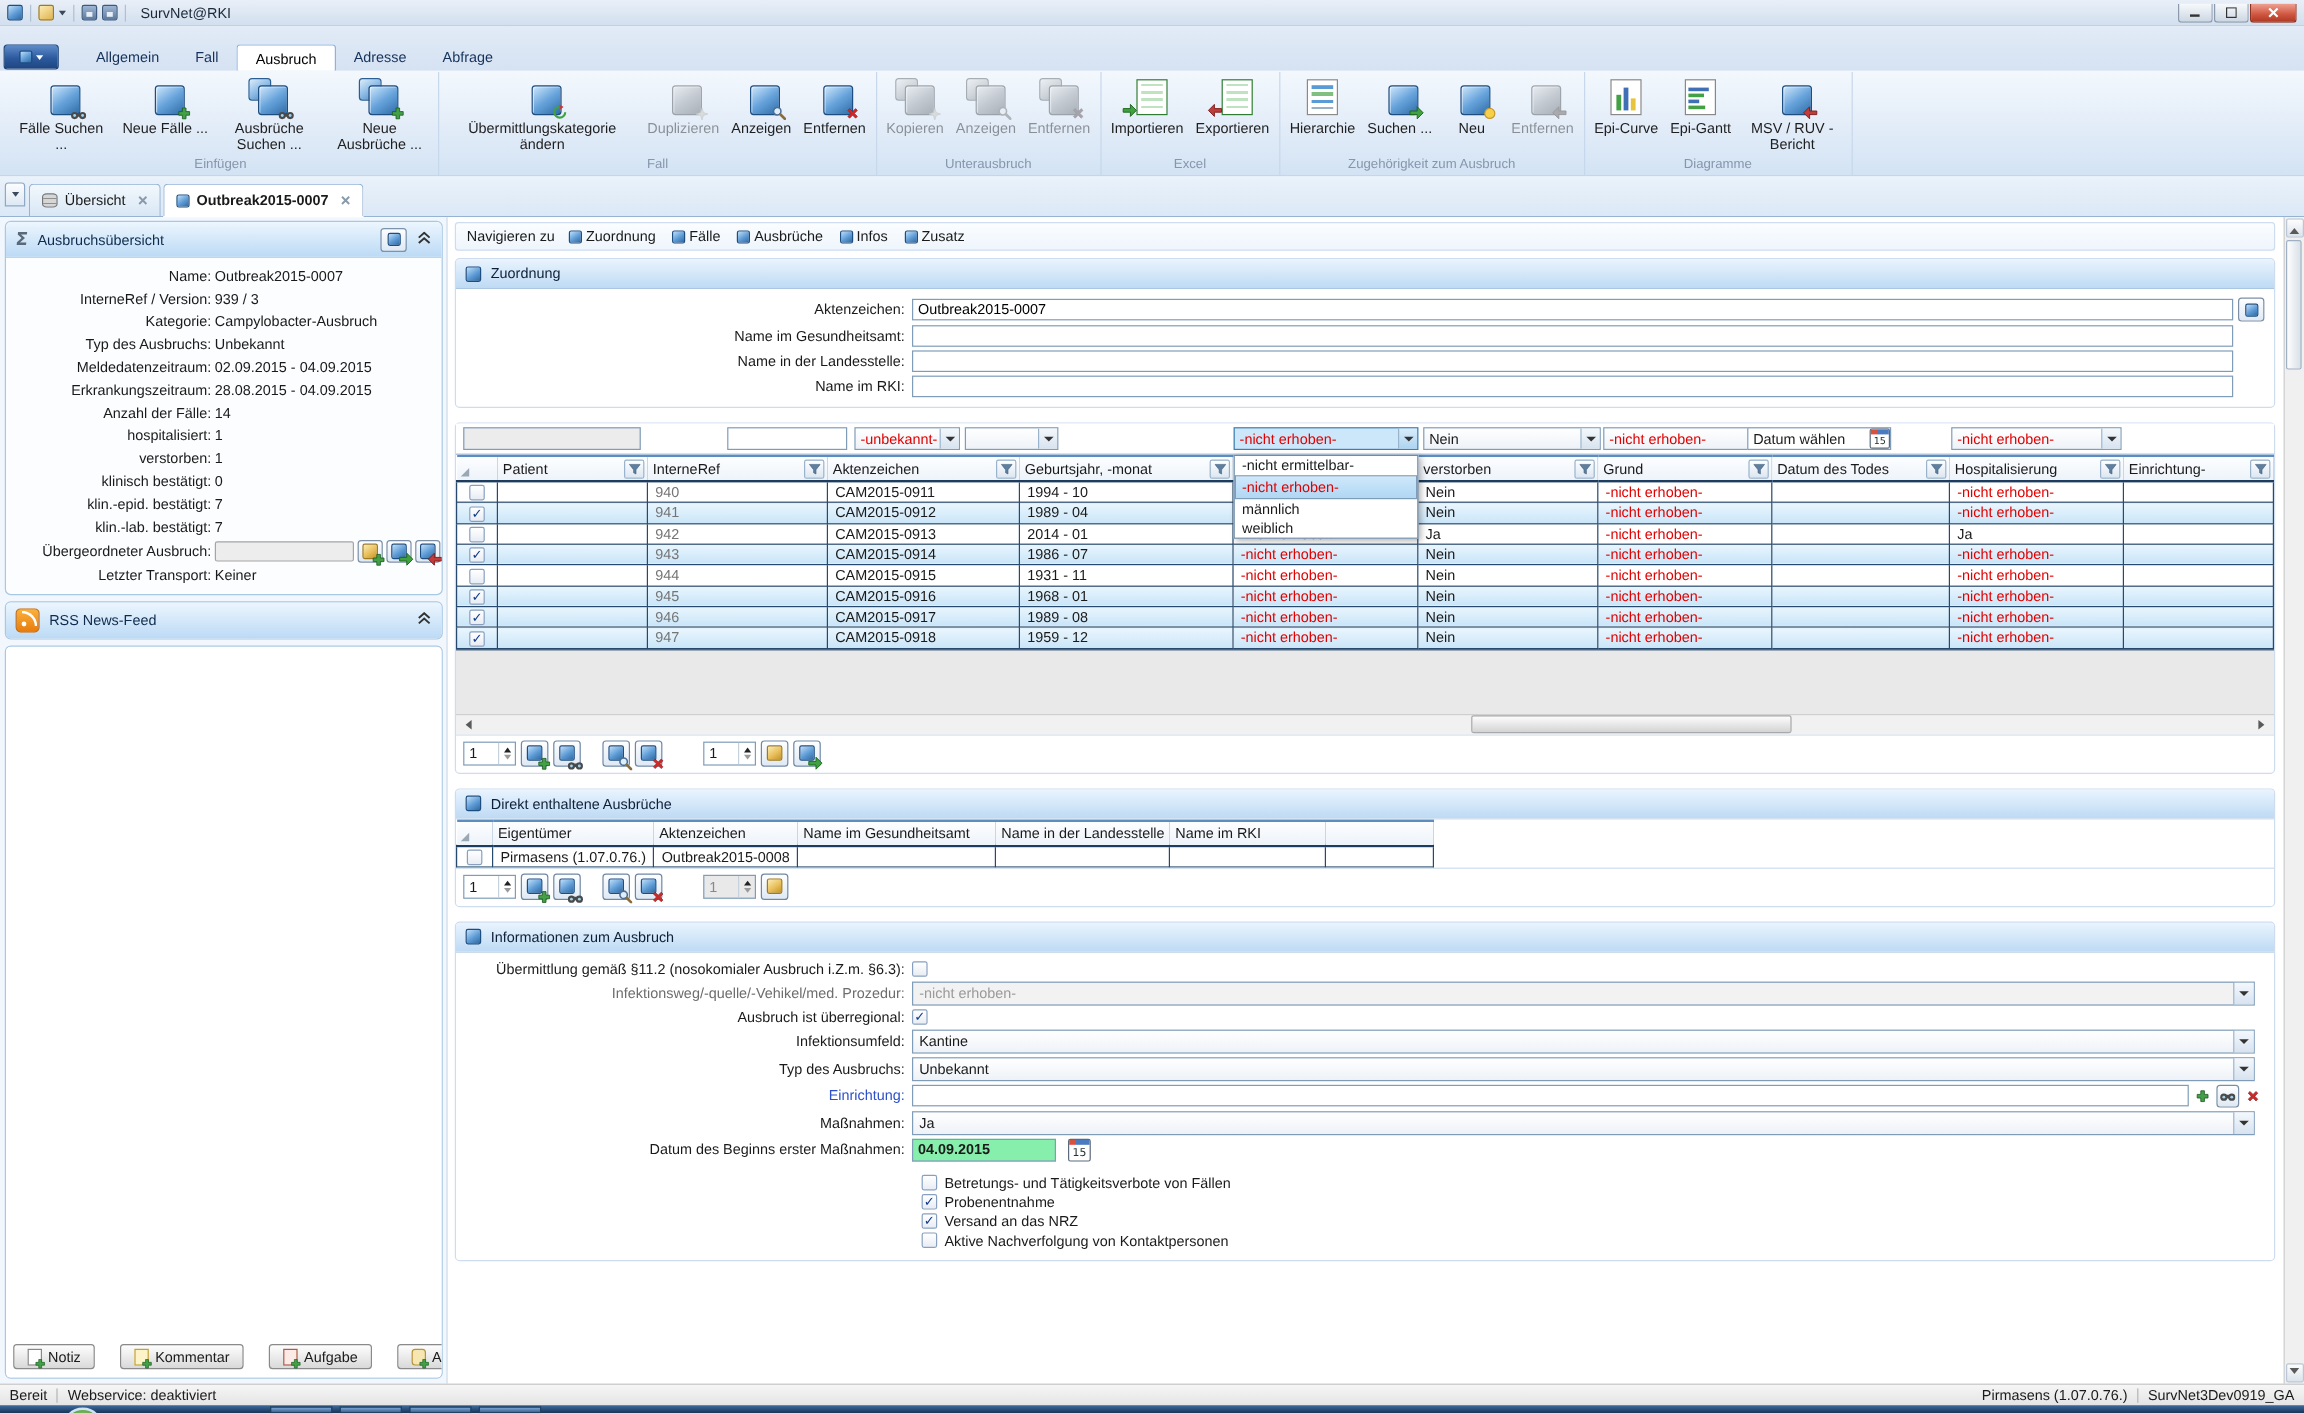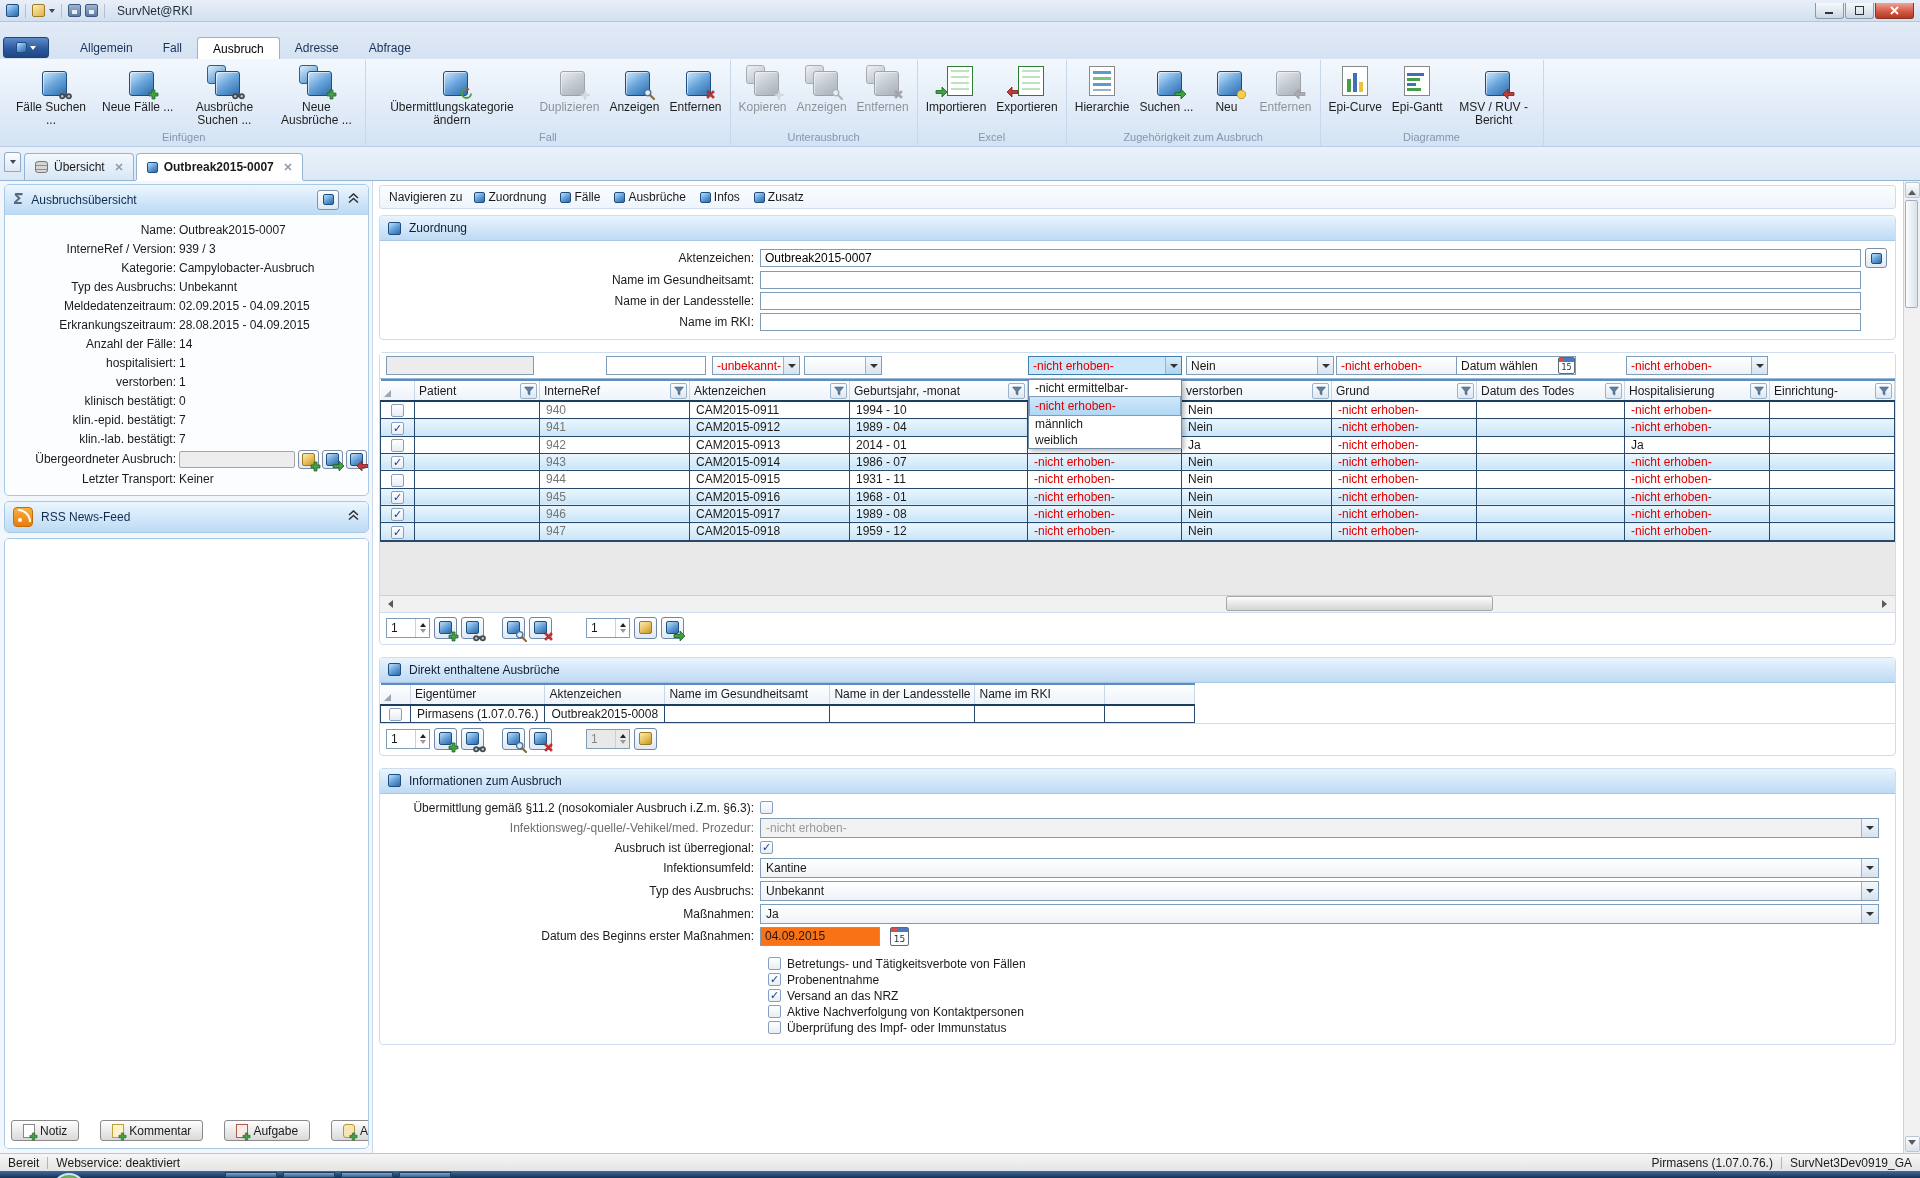--- a/index.html
+++ b/index.html
@@ -183,21 +183,21 @@
           display:inline-flex; align-items:center; justify-content:center; position:relative; }
   table.grid.ob { width:auto; }
   .sel { height:20px; border:1px solid #7f9db9; background:linear-gradient(#fff,#eef2f7); display:flex; align-items:center; padding-left:5px; }
   .sel.wide { flex:1; margin-right:8px; }
   .sel.dis { background:#f2f2f2; }
   .sarr { width:17px; height:100%; margin-left:auto; border-left:1px solid #9ab3cc; background:linear-gradient(#f4f8fc,#d7e3f0);
           display:flex; align-items:center; justify-content:center; }
   .sarr i { width:0; height:0; border:4px solid transparent; border-top:4px solid #333; margin-top:4px; }
   .ibtn { width:19px; height:19px; display:inline-flex; align-items:center; justify-content:center; border:1px solid transparent; margin-left:2px; }
   .ibtn.box { border-color:#7c8ea6; border-radius:3px; background:linear-gradient(#fdfeff,#dfe9f4); }
-  .dinput { width:120px; height:19px; border:1px solid #7f9db9; background:#f97316; display:inline-flex; align-items:center; padding:0 4px; }
+  .dinput { width:120px; height:19px; border:1px solid #7f9db9; background:#86efac; display:inline-flex; align-items:center; padding:0 4px;font-weight:bold; }
   .cal.big { width:19px; height:19px; margin-left:10px; font-size:9px; }
   .checklist { margin:2px 0 8px 388px; }
   .chk-row { display:flex; align-items:center; gap:6px; height:16px; }
 
   
   .vscroll { width:17px; flex:0 0 auto; background:#f0f0f0; border-left:1px solid #cfcfcf; display:flex; flex-direction:column; align-items:center; }
   .varr { width:15px; height:16px; margin:1px 0; border:1px solid #b9c6d6; border-radius:2px; background:linear-gradient(#fdfdfd,#dbe3ec);
           display:flex; align-items:center; justify-content:center; }
   .tri-u { width:0; height:0; border:4px solid transparent; border-bottom:5px solid #5a5a5a; }
   .tri-d { width:0; height:0; border:4px solid transparent; border-top:5px solid #5a5a5a; }
@@ -1115,20 +1115,43 @@
             <div class="form-row">
               <span class="form-label">Typ des Ausbruchs:</span>
               <span class="sel wide">
                 <span class="">Unbekannt</span>
                 <span class="sarr">
                   <i></i>
                 </span>
               </span>
             </div>
             <div class="form-row">
+              <span class="form-label blue">Einrichtung:</span>
+              <input class="tinput" value="" style="">
+              <span class="ibtn">
+                <svg width="11" height="11" viewBox="0 0 11 11">
+                  <path d="M4 1h3v3h3v3H7v3H4V7H1V4h3z" fill="#43a047" stroke="#1b5e20" stroke-width="0.7"></path>
+                </svg>
+              </span>
+              <span class="ibtn box">
+                <svg width="13" height="9" viewBox="0 0 13 9">
+                  <circle cx="3.2" cy="5.3" r="3" fill="#4a4a4a"></circle>
+                  <circle cx="9.8" cy="5.3" r="3" fill="#4a4a4a"></circle>
+                  <rect x="4.5" y="3.3" width="4" height="3" fill="#4a4a4a"></rect>
+                  <circle cx="3.2" cy="5.3" r="1.2" fill="#9fd0ee"></circle>
+                  <circle cx="9.8" cy="5.3" r="1.2" fill="#9fd0ee"></circle>
+                </svg>
+              </span>
+              <span class="ibtn">
+                <svg width="11" height="11" viewBox="0 0 11 11">
+                  <path d="M1.5 3 3 1.5 5.5 4 8 1.5 9.5 3 7 5.5 9.5 8 8 9.5 5.5 7 3 9.5 1.5 8 4 5.5z" fill="#cc2a2a" stroke="#8e1c1c" stroke-width="0.5"></path>
+                </svg>
+              </span>
+            </div>
+            <div class="form-row">
               <span class="form-label">Maßnahmen:</span>
               <span class="sel wide">
                 <span class="">Ja</span>
                 <span class="sarr">
                   <i></i>
                 </span>
               </span>
             </div>
             <div class="form-row">
               <span class="form-label">Datum des Beginns erster Maßnahmen:</span>
@@ -1145,24 +1168,20 @@
               <span class="cb on">✓</span>
               <span>Probenentnahme</span>
             </div>
             <div class="chk-row">
               <span class="cb on">✓</span>
               <span>Versand an das NRZ</span>
             </div>
             <div class="chk-row">
               <span class="cb"></span>
               <span>Aktive Nachverfolgung von Kontaktpersonen</span>
-            </div>
-            <div class="chk-row">
-              <span class="cb"></span>
-              <span>Überprüfung des Impf- oder Immunstatus</span>
             </div>
           </div>
       </div>
     </div>
 
     <div class="vscroll">
       <span class="varr">
           <i class="tri-u"></i>
         </span>
       <span class="vtrack">

